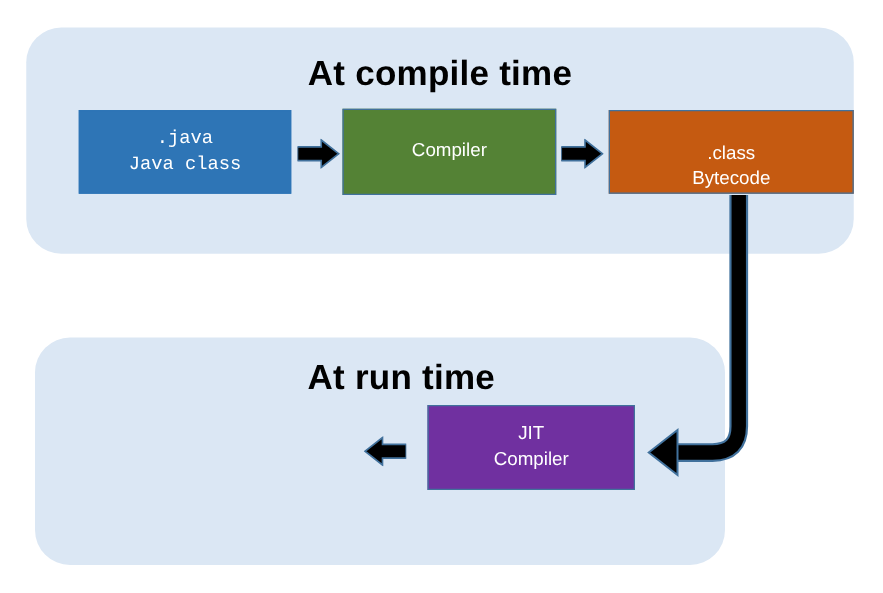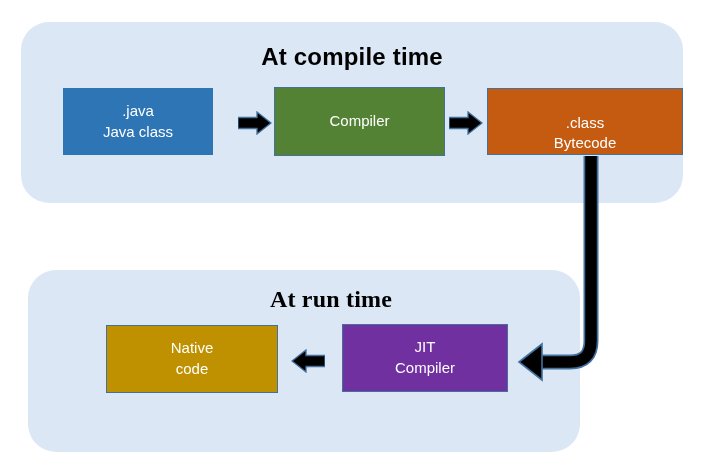--- a/index.html
+++ b/index.html
@@ -26,42 +26,42 @@
   }
   .panel{
     position:absolute;
     background:var(--container-fill);
     border-radius:28px;
   }
   #panel-compile{left:21px;top:22px;width:662px;height:181px;}
   #panel-runtime{left:28px;top:270px;width:552px;height:182px;}
   .section-title{
     position:absolute;
-    font-size:24px;
+    font-size:28px;
     font-weight:700;
     color:var(--heading-color);
     text-align:center;
     letter-spacing:0.2px;
   }
   #title-compile{left:21px;top:43px;width:662px;}
-  #title-runtime{left:56px;top:286px;width:550px;font-family:Liberation Serif, serif;}
+  #title-runtime{left:46px;top:286px;width:550px;}
   .box{
     position:absolute;
     box-sizing:border-box;
     border:1.5px solid var(--box-border);
     color:var(--box-text);
     font-size:15px;
     line-height:1.38;
     display:flex;
     flex-direction:column;
     justify-content:center;
     align-items:center;
     text-align:center;
   }
-  #box-java    {left:63px; top:88px; width:150px;height:67px;background:var(--blue-box);border-color:var(--blue-box);}
+  #box-java    {left:63px; top:88px; width:170px;height:67px;background:var(--blue-box);border-color:var(--blue-box);font-family:Liberation Mono, monospace;}
   #box-compiler{left:274px;top:87px; width:171px;height:69px;background:var(--green-box);}
   #box-class   {left:487px;top:88px; width:196px;height:67px;background:var(--orange-box);justify-content:flex-end;}
   #box-native  {left:106px;top:325px;width:172px;height:68px;background:var(--gold-box);}
   #box-jit     {left:342px;top:324px;width:166px;height:68px;background:var(--purple-box);}
   .flow-arrow{position:absolute;}
   #arrow-java-to-compiler{left:238px;top:111px;}
   #arrow-compiler-to-class{left:449px;top:111px;}
   #arrow-jit-to-native{left:291px;top:349px;}
   #connector-overlay{
     position:absolute;left:0;top:0;width:706px;height:474px;
@@ -84,24 +84,20 @@
     <span>Java class</span>
   </div>
   <div class="box" id="box-compiler">
     <span>Compiler</span>
   </div>
   <div class="box" id="box-class">
     <span>.class</span>
     <span>Bytecode</span>
   </div>
 
-  <div class="box" id="box-native">
-    <span>Native</span>
-    <span>code</span>
-  </div>
   <div class="box" id="box-jit">
     <span>JIT</span>
     <span>Compiler</span>
   </div>
 
   <svg class="flow-arrow" id="arrow-java-to-compiler" width="34" height="24" viewBox="0 0 34 24">
     <polygon points="0,6.5 19,6.5 19,1 33,12 19,23 19,17.5 0,17.5" fill="var(--arrow-fill)" stroke="var(--arrow-outline)" stroke-width="1.3"></polygon>
   </svg>
   <svg class="flow-arrow" id="arrow-compiler-to-class" width="34" height="24" viewBox="0 0 34 24">
     <polygon points="0,6.5 19,6.5 19,1 33,12 19,23 19,17.5 0,17.5" fill="var(--arrow-fill)" stroke="var(--arrow-outline)" stroke-width="1.3"></polygon>

